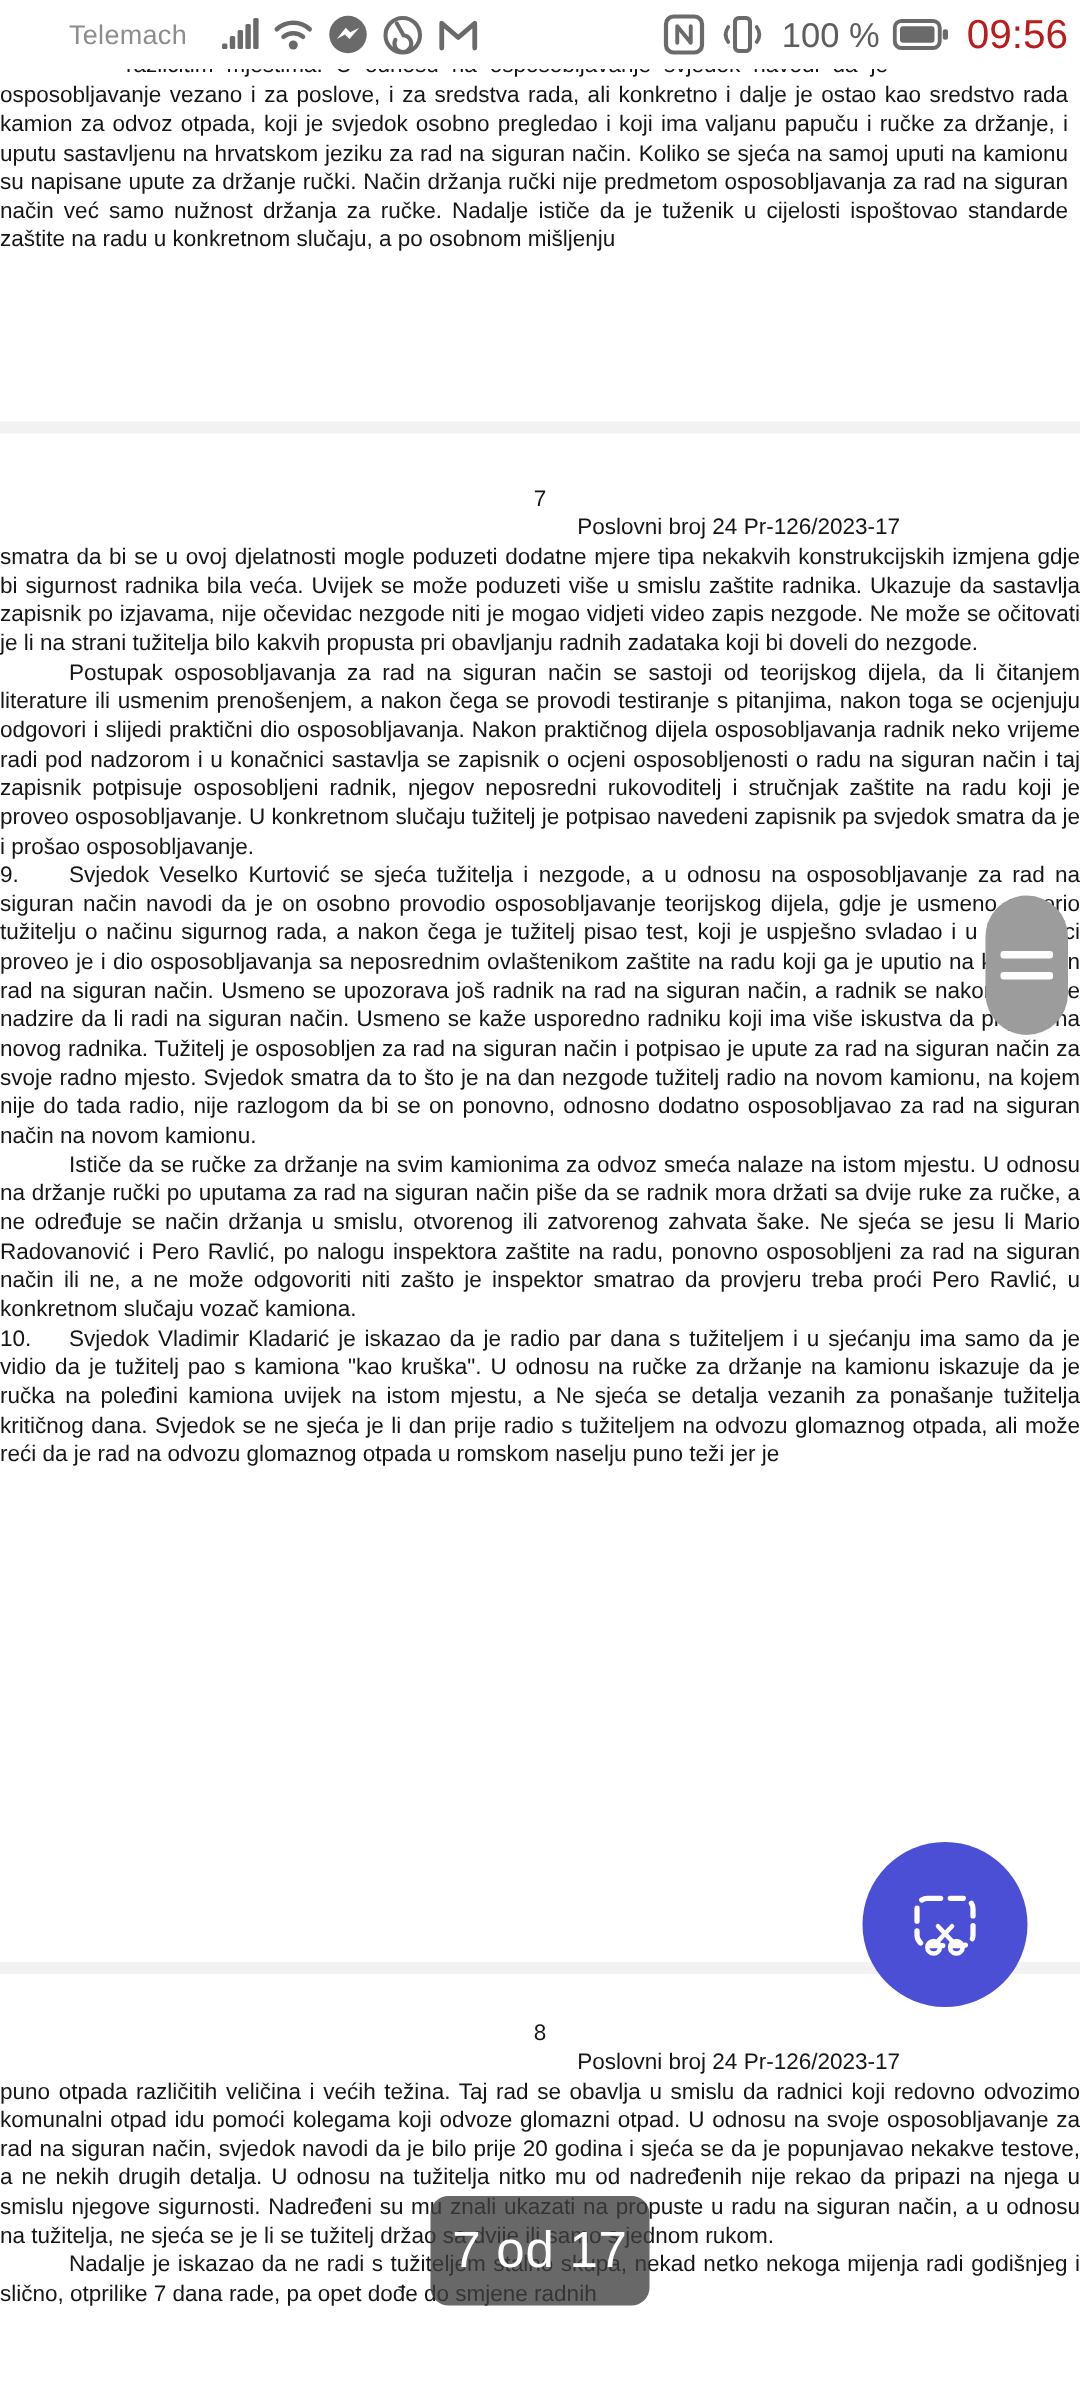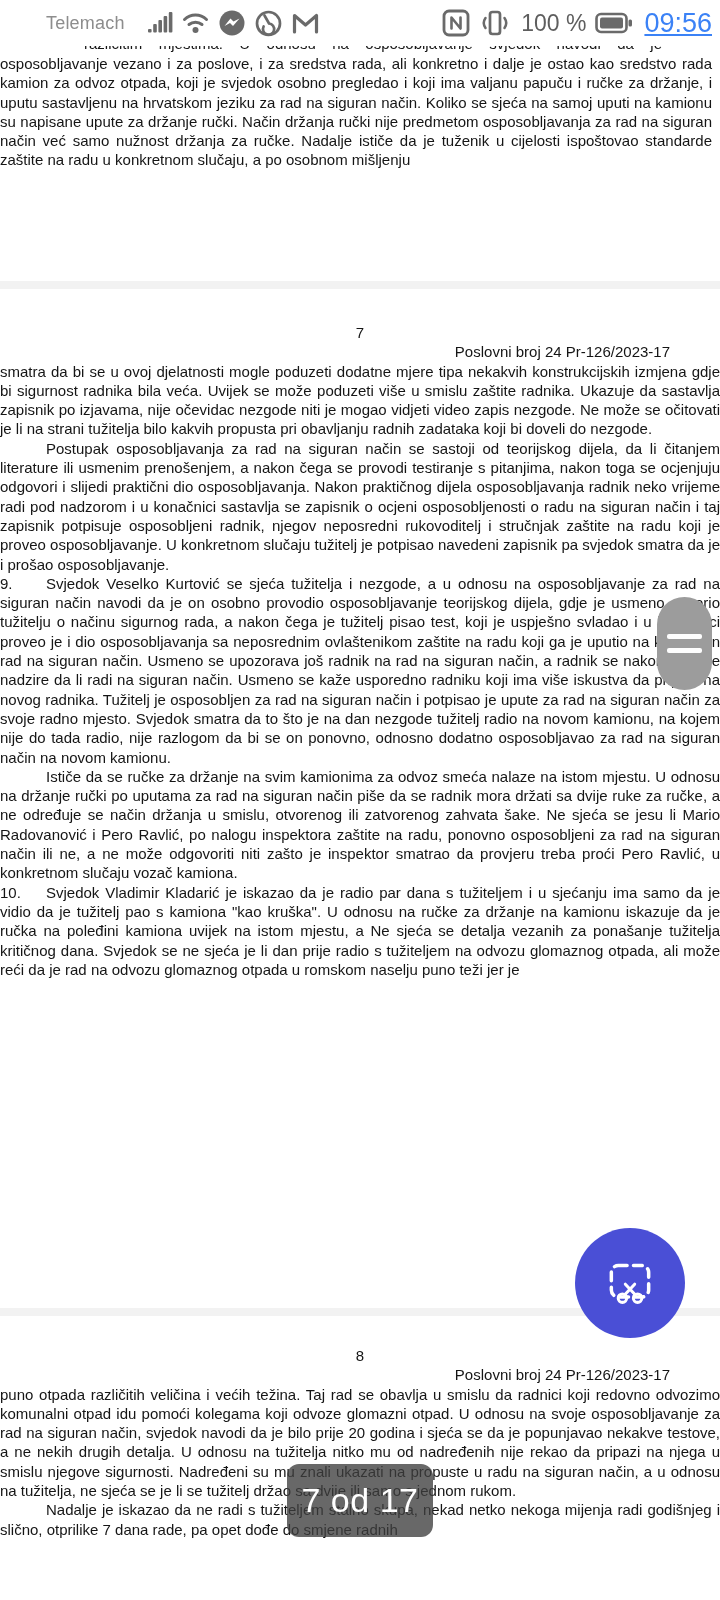--- a/index.html
+++ b/index.html
@@ -8,27 +8,27 @@
 
   
   .statusbar{position:absolute;top:0;left:0;right:0;height:46px;background:#fff;
              display:flex;align-items:center;justify-content:space-between;
              padding:0 8px 0 46px;box-sizing:border-box;z-index:40;}
   .sb-left,.sb-right{display:flex;align-items:center;}
   .sb-left{gap:8px;}
   .sb-right{gap:7px;}
   .carrier{font-size:18px;color:#8d8d8d;margin-right:14px;letter-spacing:.2px;}
   .pct{font-size:23px;color:#5e5e5e;margin:0 2px;}
-  .clock{font-size:27px;color:#3b82f6;margin-left:4px;text-decoration:underline;}
+  .clock{font-size:27px;color:#b91c1c;margin-left:4px;}
   .sb-ic{display:block;}
 
   
   .docwrap{position:absolute;inset:0;background:#fff;}
   .doc-text{font-size:15px;line-height:19.3px;text-align:justify;color:#151515;}
-  .margins{margin-left:84px;margin-right:50px;}
+  .margins{margin-left:84px;margin-right:120px;}
   .clipline{height:13px;overflow:hidden;}
   .clipline>div{margin-top:-7px;text-align:justify;text-align-last:justify;
                 white-space:nowrap;overflow:hidden;}
   .sep{position:absolute;left:0;right:0;height:8px;background:#f2f2f2;}
   #sep1{top:281px;} #sep2{top:1308px;}
   #page6{position:absolute;top:41px;left:0;right:8px;}
   #page7{position:absolute;top:289px;left:0;right:0;height:1019px;overflow:hidden;
          padding-top:34px;box-sizing:border-box;}
   #page8{position:absolute;top:1316px;left:0;right:0;bottom:0;overflow:hidden;
          padding-top:30px;box-sizing:border-box;}

